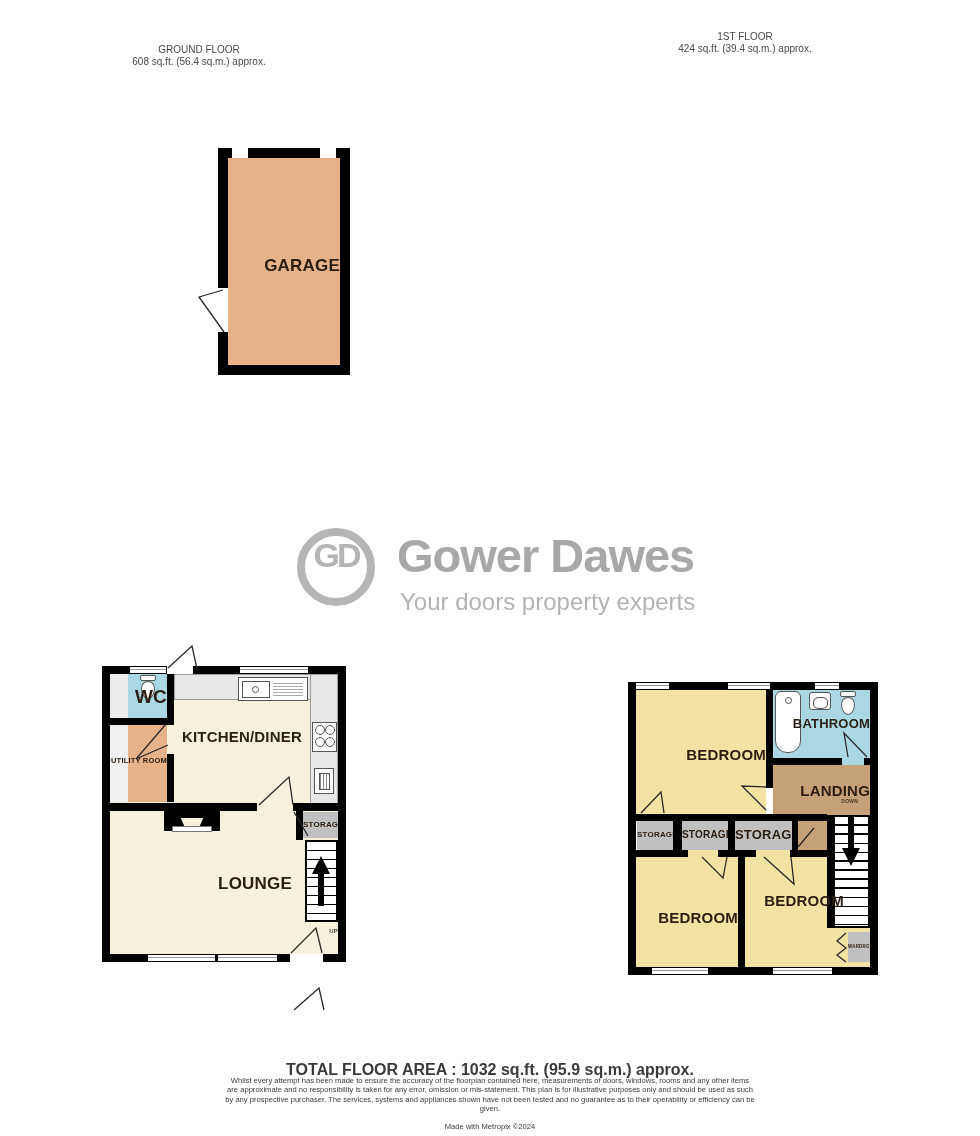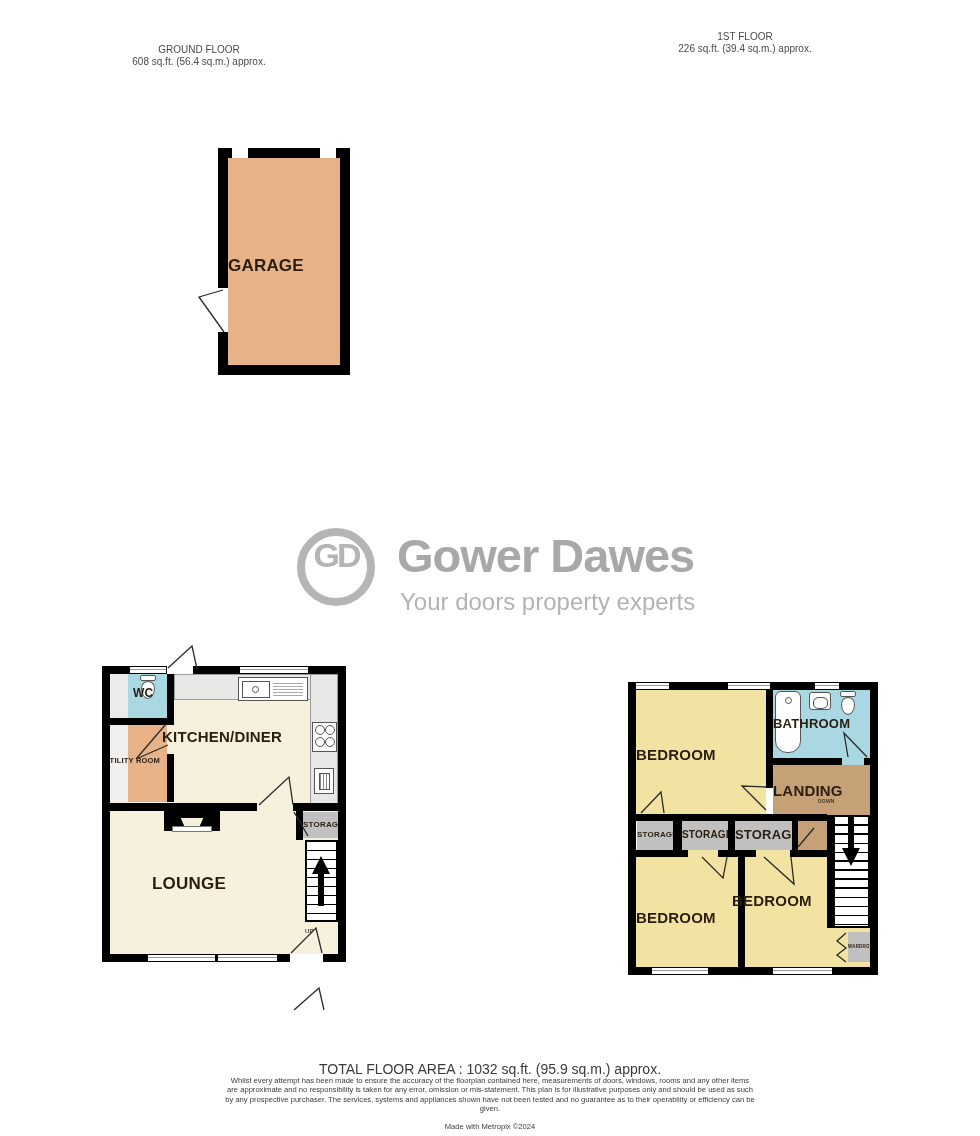--- a/index.html
+++ b/index.html
@@ -8,21 +8,21 @@
   .abs{position:absolute;}
   .wall{position:absolute;background:#000;}
   .gap{position:absolute;background:#fff;}
   
   .win-h{position:absolute;background:linear-gradient(to bottom,#fff 0 38%,#9a9a9a 38% 55%,#fff 55% 100%);
          border-top:1.5px solid #000;border-bottom:1.5px solid #000;box-sizing:border-box;}
   .win-v{position:absolute;background:linear-gradient(to right,#fff 0 38%,#9a9a9a 38% 55%,#fff 55% 100%);
          border-left:1.5px solid #000;border-right:1.5px solid #000;box-sizing:border-box;}
   .room{position:absolute;}
   .lbl{position:absolute;font-weight:bold;color:#2b1d10;white-space:nowrap;
-       text-align:left;letter-spacing:0.2px;}
+       text-align:right;letter-spacing:0.2px;}
   .lbl.clip{overflow:hidden;}
   .fixture{position:absolute;background:#fff;border:1.5px solid #555;box-sizing:border-box;}
   .hdr{position:absolute;text-align:center;color:#4a4a4a;font-size:10px;line-height:12px;}
   .stairs{position:absolute;background:repeating-linear-gradient(to bottom,#fff 0px,#fff 7.5px,#000 7.5px,#000 9px);
           border:2px solid #000;box-sizing:border-box;}
   .footer{position:absolute;text-align:center;color:#3a3a3a;}
   .circle-logo{position:absolute;border:8px solid #b5b5b5;border-radius:50%;
                display:flex;align-items:flex-start;justify-content:center;}
   svg.overlay{position:absolute;left:0;top:0;pointer-events:none;}
 </style>
@@ -30,21 +30,21 @@
 <body>
 
 <div class="page">
 
   <div class="hdr" style="left:99px;top:44px;width:200px;">
     <div>GROUND FLOOR</div>
     <div>608 sq.ft. (56.4 sq.m.) approx.</div>
   </div>
   <div class="hdr" style="left:645px;top:31px;width:200px;">
     <div>1ST FLOOR</div>
-    <div>226 sq.ft. (39.4 sq.m.) approx.</div>
+    <div>424 sq.ft. (39.4 sq.m.) approx.</div>
   </div>
 
   <div class="abs" style="left:218px;top:148px;width:132px;height:227px;background:#e8b288;border:10px solid #000;box-sizing:border-box;">
     <div class="gap" style="left:4px;top:-10px;width:16px;height:10px;"></div>
     <div class="gap" style="left:92px;top:-10px;width:16px;height:10px;"></div>
     <div class="gap" style="left:-10px;top:130px;width:10px;height:44px;"></div>
     <div class="lbl" style="left:0;top:98px;width:112px;font-size:17px;">GARAGE</div>
   </div>
 
   <div class="circle-logo" style="left:297px;top:528px;width:62px;height:62px;">
@@ -93,21 +93,21 @@
          clip-path:polygon(0 0,100% 0,100% 100%,60% 100%,70% 38%,30% 38%,40% 100%,0 100%);"></div>
     <div class="abs" style="left:70px;top:160px;width:40px;height:6px;background:#fff;border:1px solid #777;box-sizing:border-box;"></div>
 
     <div class="wall" style="left:194px;top:138px;width:7px;height:36px;"></div>
     <div class="room" style="left:201px;top:146px;width:35px;height:26px;background:#c0c0c0;">
       <div class="lbl clip" style="left:0;top:8px;width:35px;font-size:8px;">STORAGE</div>
     </div>
     <div class="stairs" style="left:203px;top:174px;width:33px;height:82px;"></div>
     <div class="lbl" style="left:203px;top:262px;width:33px;font-size:6px;color:#444;">UP</div>
 
-    <div class="lbl" style="left:8px;top:20px;width:57px;font-size:12px;padding-left:23px;">WC</div>
+    <div class="lbl" style="left:8px;top:20px;width:57px;font-size:19px;">WC</div>
     <div class="lbl clip" style="left:2px;top:90px;width:63px;font-size:7.5px;">UTILITY ROOM</div>
     <div class="lbl" style="left:60px;top:62px;width:140px;font-size:15px;">KITCHEN/DINER</div>
     <div class="lbl" style="left:50px;top:208px;width:140px;font-size:17px;">LOUNGE</div>
 
     <div class="wall" style="left:0;top:0;width:244px;height:8px;"></div>
     <div class="win-h" style="left:28px;top:0;width:36px;height:8px;"></div>
     <div class="gap" style="left:65px;top:0;width:26px;height:8px;"></div>
     <div class="win-h" style="left:138px;top:0;width:68px;height:8px;"></div>
     <div class="wall" style="left:0;top:0;width:8px;height:296px;"></div>
     <div class="wall" style="left:236px;top:0;width:8px;height:296px;"></div>
@@ -202,17 +202,17 @@
       <path d="M702,857 L723,878 L727,857"></path>
       <path d="M764,857 L794,884 L791,857"></path>
       <path d="M846,933 L837,941 L846,948 L837,955 L846,962"></path>
     </g>
     <g fill="#000">
       <polygon points="321,856 312,874 318,874 318,906 324,906 324,874 330,874"></polygon>
       <polygon points="851,866 842,848 848,848 848,816 854,816 854,848 860,848"></polygon>
     </g>
   </svg>
 
-  <div class="footer" style="left:220px;top:1061px;width:540px;font-size:14px;">TOTAL FLOOR AREA : 1032 sq.ft. (95.9 sq.m.) approx.</div>
+  <div class="footer" style="left:220px;top:1061px;width:540px;font-size:16px;font-weight:bold;">TOTAL FLOOR AREA : 1032 sq.ft. (95.9 sq.m.) approx.</div>
   <div class="footer" style="left:225px;top:1076px;width:530px;font-size:7.6px;line-height:9.3px;">Whilst every attempt has been made to ensure the accuracy of the floorplan contained here, measurements of doors, windows, rooms and any other items are approximate and no responsibility is taken for any error, omission or mis-statement. This plan is for illustrative purposes only and should be used as such by any prospective purchaser. The services, systems and appliances shown have not been tested and no guarantee as to their operability or efficiency can be given.</div>
   <div class="footer" style="left:225px;top:1122px;width:530px;font-size:7.6px;">Made with Metropix ©2024</div>
 
 </div>
 
 </body></html>

